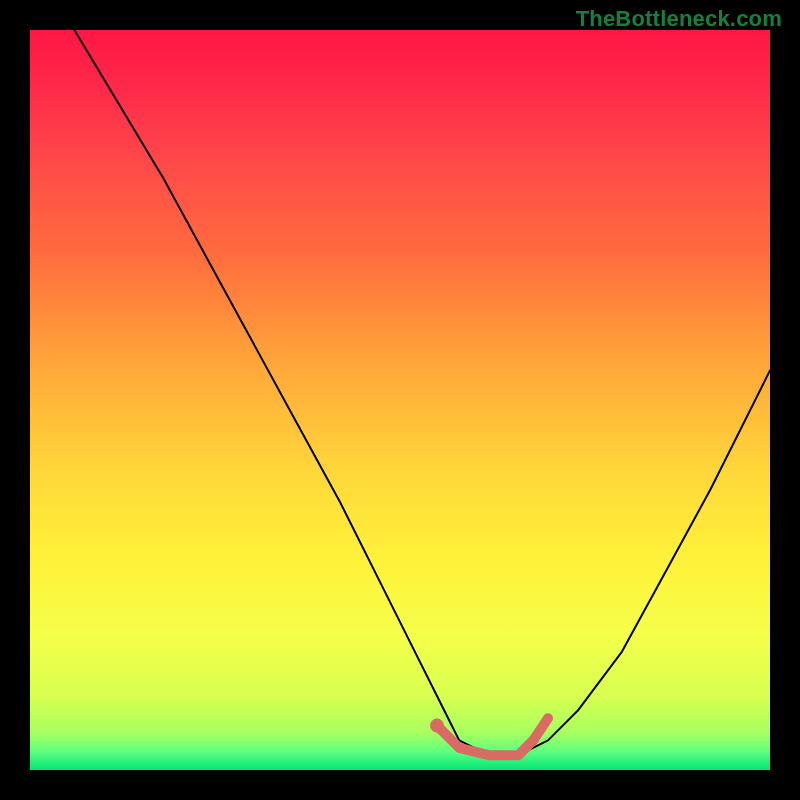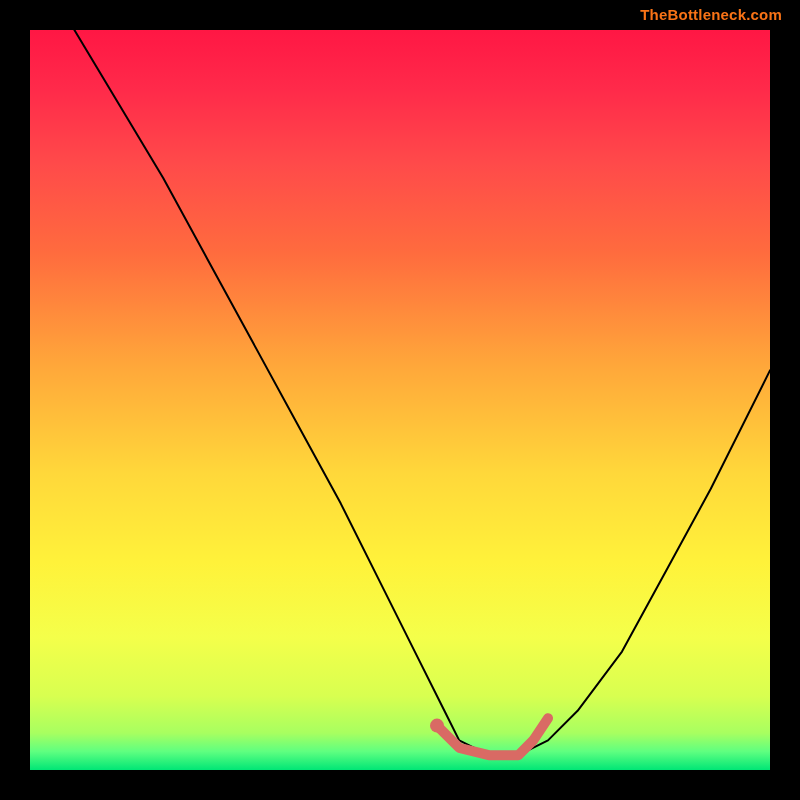--- a/index.html
+++ b/index.html
@@ -30,22 +30,22 @@
     left: 0;
     top: 0;
     width: 740px;
     height: 740px;
     overflow: visible;
   }
   .watermark {
     position: absolute;
     top: 6px;
     right: 18px;
-    color: #f97316;
-    font-size: 15px;
+    color: #15803d;
+    font-size: 22px;
     font-weight: 600;
     letter-spacing: 0.2px;
     user-select: none;
   }
 </style>
 </head>
 <body>
 
 <div class="stage">
 

